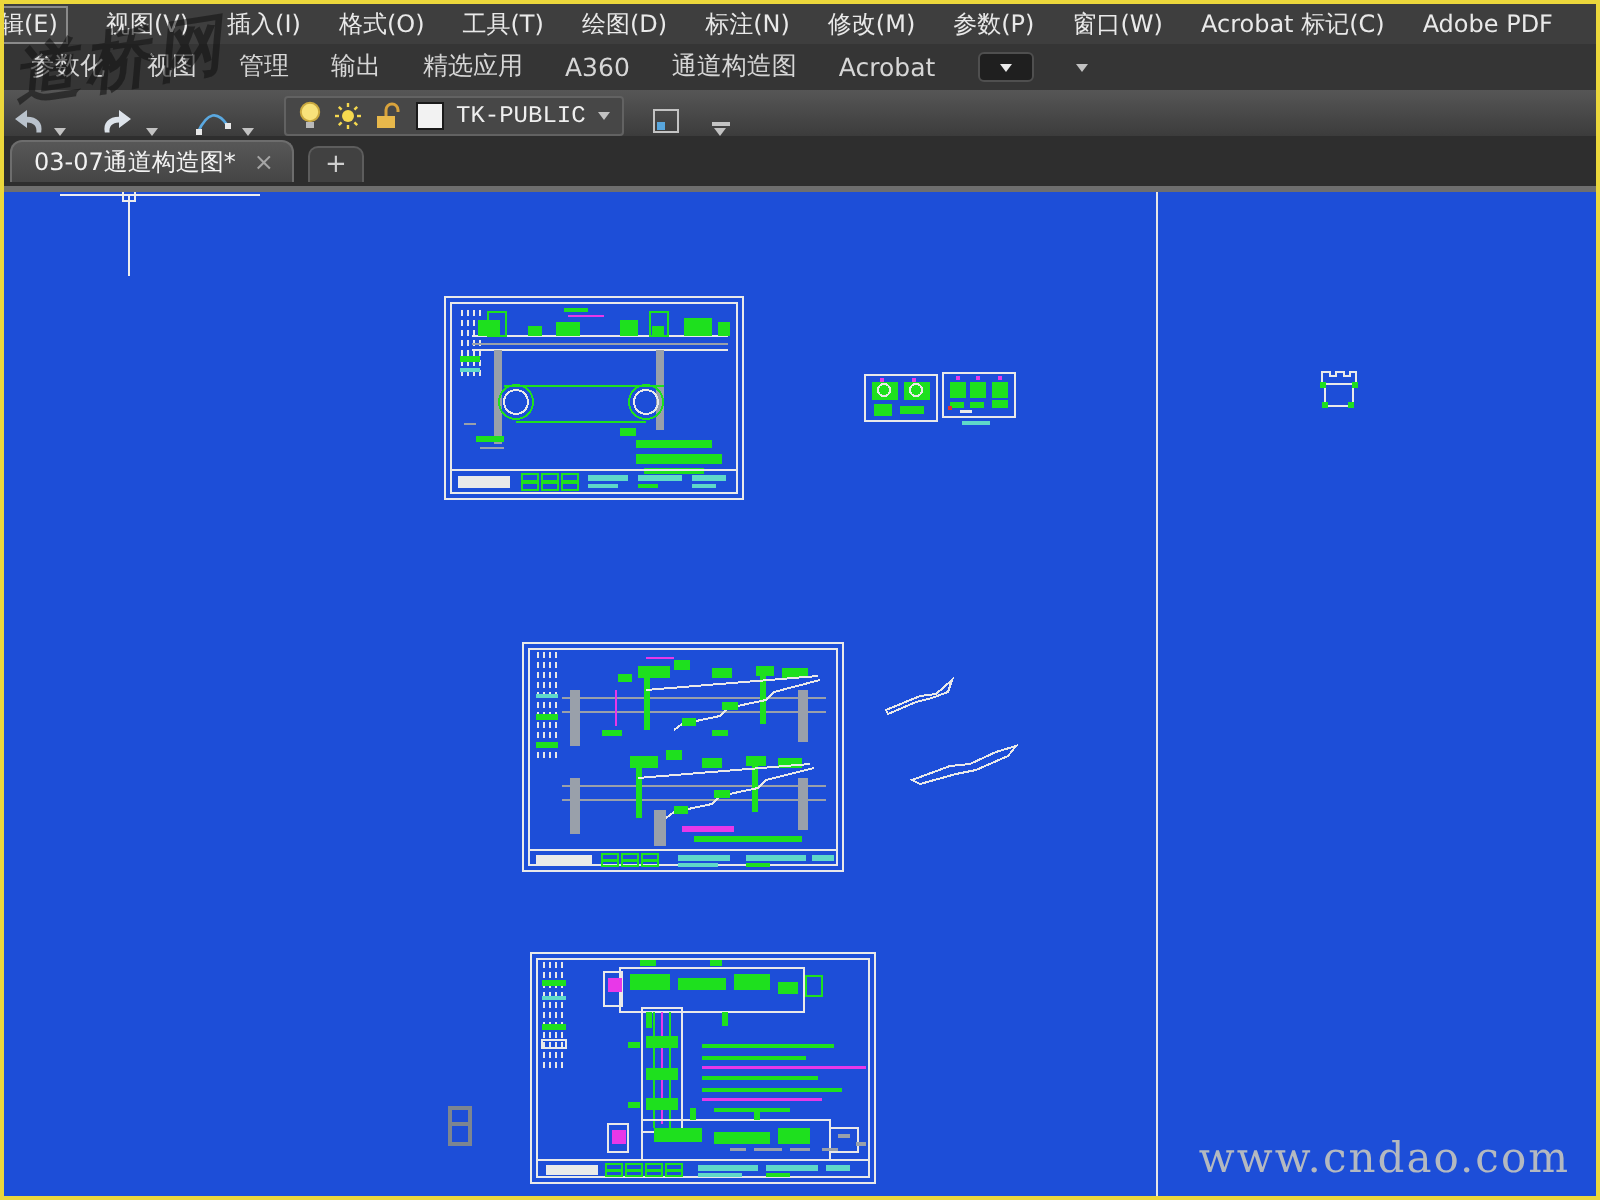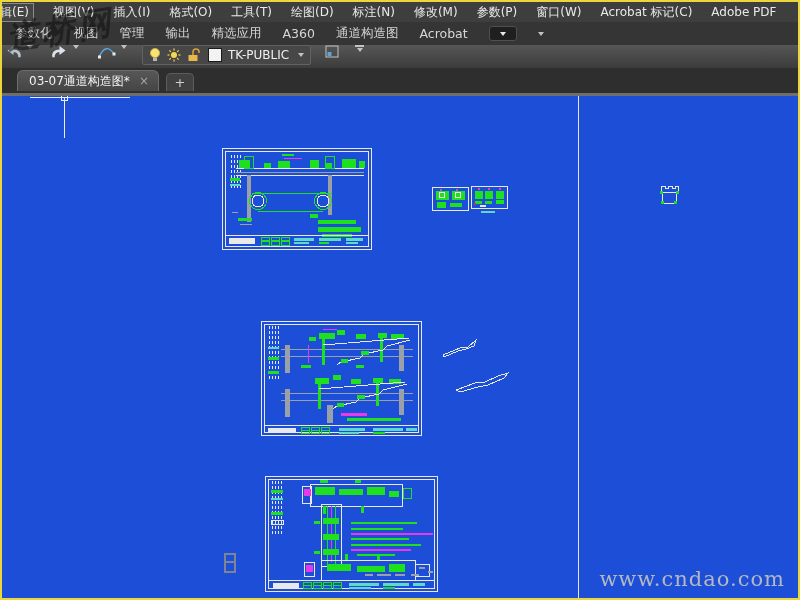--- a/index.html
+++ b/index.html
@@ -11,35 +11,35 @@
            display:flex;align-items:center;gap:19px;color:#e9e9e9;font-size:12px;
            white-space:nowrap;overflow:hidden;padding-left:0;}
   .menu-item{cursor:default;}
   .menu-item.boxed{border:1px solid #8a8a8a;padding:0 4px;margin-left:-7px;background:#454545;}
   .ribbontabs{position:absolute;left:0;top:20px;right:0;height:23px;background:#353535;
               display:flex;align-items:center;gap:21px;color:#d6d6d6;font-size:12.5px;
               padding-left:13px;white-space:nowrap;overflow:hidden;}
   .ribbon-pill{display:inline-flex;align-items:center;justify-content:center;width:26px;height:13px;
                background:#1f1f1f;border:1px solid #4f4f4f;border-radius:3px;}
   .toolbar{position:absolute;left:0;top:43px;right:0;height:23px;
-           background:linear-gradient(180deg,#565656,#3c3c3c);display:flex;align-items:flex-start;
-           gap:5px;padding-left:3px;}
+           background:linear-gradient(180deg,#565656,#3c3c3c);display:flex;align-items:flex-end;
+           gap:5px;padding-left:3px;font-family:Liberation Mono, monospace;}
   .tri{width:0;height:0;border-left:3.5px solid transparent;border-right:3.5px solid transparent;
        border-top:4px solid #c2c2c2;display:inline-block;}
   .tri.white{border-top-color:#eaeaea;}
   .tool{display:inline-flex;align-items:center;}
   .tgap{width:8px;}
   .layer-panel{display:flex;align-items:center;gap:6px;height:18px;margin-left:10px;
                background:#474747;border:1px solid #626262;border-radius:2px;padding:0 6px;}
   .swatch{width:12px;height:12px;background:#f2f2f2;border:1px solid #1a1a1a;}
   .layer-name{color:#efefef;font-size:12px;min-width:64px;}
   .ovf{display:inline-flex;flex-direction:column;align-items:center;gap:1px;margin-left:10px;}
   .ovf-bar{width:9px;height:2px;background:#c3c3c3;}
   .tabbar{position:absolute;left:0;top:66px;right:0;height:35px;background:#2e2e2e;
-          display:flex;align-items:flex-start;padding-left:15px;}
+          display:flex;align-items:flex-start;padding-left:3px;}
   .filetab{margin-top:2px;height:20px;display:flex;align-items:center;gap:9px;padding:0 9px 0 11px;
            background:linear-gradient(180deg,#575757,#454545);border:1px solid #6d6d6d;border-bottom:none;
            border-radius:6px 6px 0 0;color:#f2f2f2;font-size:12px;white-space:nowrap;}
   .tabclose{color:#a5a5a5;font-size:12px;line-height:1;}
   .newtab{margin-left:7px;margin-top:5px;width:26px;height:17px;background:#414141;
           border:1px solid #5d5d5d;border-bottom:none;border-radius:5px 5px 0 0;
           display:flex;align-items:center;justify-content:center;color:#cfcfcf;font-size:13px;}
   .sep{position:absolute;left:0;top:91px;right:0;height:3px;background:#6e6e6e;}
   
   .canvas{position:absolute;left:0;top:94px;right:0;bottom:0;background:#1d4ed8;overflow:hidden;}

